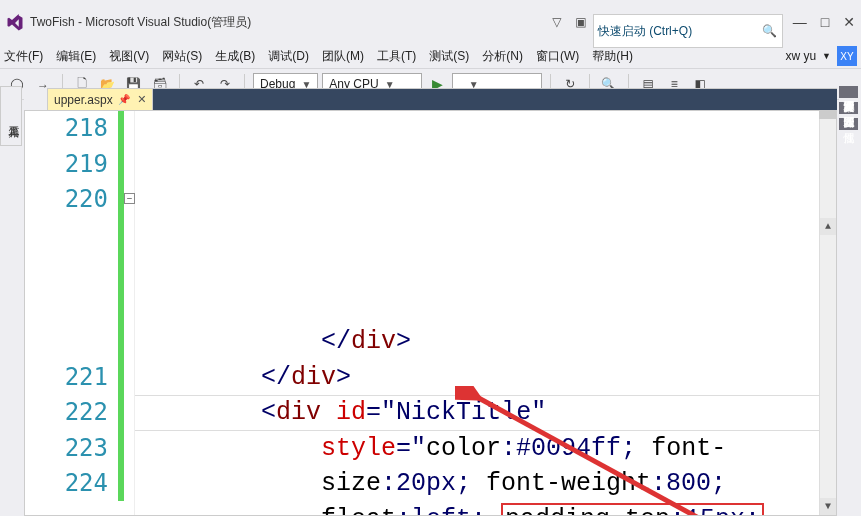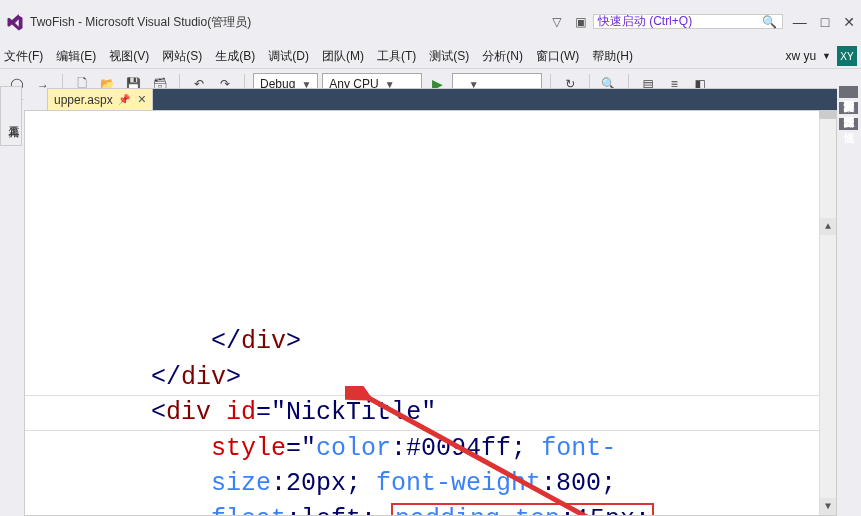--- a/index.html
+++ b/index.html
@@ -4,29 +4,29 @@
 <style>
   * { margin: 0; padding: 0; box-sizing: border-box; }
   body { font-family: "Microsoft YaHei", sans-serif; font-size: 12px; background: #eeeef2; width: 861px; height: 516px; overflow: hidden; position: relative; }
 
   
   .titlebar { height: 30px; background: #eeeef2; display: flex; align-items: flex-start; padding: 0 6px; margin-top: 14px; }
   .vs-logo { width: 18px; height: 18px; margin-right: 6px; }
   .titlebar-title { color: #333; flex: 0 0 auto; }
   .titlebar-spacer { flex: 1; }
   .tb-icon { width: 16px; height: 16px; margin: 0 4px; display:flex; align-items:center; justify-content:center; color:#555; }
-  .search-box { width: 190px; height: 15px; border: 1px solid #ccc; background: #fff; display: flex; align-items: center; padding: 0 4px; color:#6d28d9; }
+  .search-box { width: 190px; height: 34px; border: 1px solid #ccc; background: #fff; display: flex; align-items: center; padding: 0 4px; color:#0c4a6e; }
   .search-box .mag { margin-left:auto; }
   .win-btns { display: flex; gap: 14px; margin-left: 10px; color:#444; font-size:14px; }
 
   
   .menubar { height: 24px; display: flex; align-items: center; padding: 0 4px; gap: 13px; background: #eeeef2; }
   .menubar span { color:#222; }
   .menubar .user { margin-left:auto; display:flex; align-items:center; gap:6px; }
-  .user-badge { width:20px; height:20px; background:#0f766e; color:#fff; font-size:10px; display:flex; align-items:center; justify-content:center; }
+  .user-badge { width:20px; height:20px; background:#3b82f6; color:#fff; font-size:10px; display:flex; align-items:center; justify-content:center; }
 
   
   .toolbar { height: 32px; background:#eeeef2; border-top:1px solid #d6d6da; border-bottom:1px solid #d6d6da; display:flex; align-items:center; padding:0 6px; gap:4px; }
   .tbtn { width:22px; height:22px; display:flex; align-items:center; justify-content:center; color:#444; border:1px solid transparent; }
   .sep { width:1px; height:20px; background:#ccc; margin:0 4px; }
   .combo { height:22px; border:1px solid #aaa; background:#fff; display:flex; align-items:center; padding:8px 6px; font-size:12px; color:#222; }
   .combo .arrow { margin-left:6px; font-size:10px; color:#555; }
   .play { color:#388a34; font-size:14px; }
 
   
@@ -48,21 +48,21 @@
   .gutter { width:110px; background:#fff; border-right:1px solid #eee; text-align:right; padding-right:26px; font-family:Consolas,monospace; font-size:24px; color:#2b91af; position:relative; }
   .gutter .ln { height:35.5px; line-height:35.5px; }
   .change-bar { position:absolute; top:0; right:10px; width:6px; background:#5bd75b; }
   .fold { position:absolute; right:-1px; width:11px; height:11px; border:1px solid #888; background:#fff; font-size:9px; line-height:9px; text-align:center; color:#555; }
   .code { flex:1; font-family:Consolas,'Courier New',monospace; font-size:25px; line-height:35.5px; white-space:pre; padding-left:6px; position:relative; overflow:hidden; }
   .t-br { color:#006; } 
   .t-tag { color:#800000; }
   .t-attr { color:#c00; }
   .t-eq { color:#006; }
   .t-str { color:#006; }
-  .t-css-prop { color:#3b82f6; }
+  .t-css-prop { color:#000000; }
   .hl-box { border:2px solid #d33; padding:0 2px; }
   .caret-line { position:absolute; left:0; right:0; height:35.5px; border-top:1px solid #ddd; border-bottom:1px solid #ddd; pointer-events:none; }
 
   .wrap-glyph { position:absolute; right:6px; color:#5aa0d8; font-size:18px; }
   .vscroll { position:absolute; right:0; top:0; bottom:0; width:17px; background:#efefef; border-left:1px solid #ddd; }
   .vscroll .up, .vscroll .dn { height:17px; text-align:center; font-size:10px; color:#555; line-height:17px; background:#e5e5e5; }
   .vscroll .dn { position:absolute; bottom:0; width:100%; }
   .vscroll .split { position:absolute; top:0; right:0; width:17px; height:8px; background:#ccc; }
   .arrow-annot { position:absolute; pointer-events:none; }
 
@@ -152,20 +152,35 @@
 <div class="tabwell">
   <div class="doc-tab">
     <span>upper.aspx</span>
     <span class="pin">📌</span>
     <span class="close">✕</span>
   </div>
   <div class="tabwell-rest"></div>
 </div>
 
 <div class="editor">
+  <div class="gutter">
+    <div class="change-bar" style="top:0;height:390px;"></div>
+    <div class="ln">218</div>
+    <div class="ln">219</div>
+    <div class="ln">220</div>
+    <div class="fold" style="top:82px;">−</div>
+    <div class="ln"></div>
+      <div class="ln"></div>
+      <div class="ln"></div>
+      <div class="ln"></div>
+    <div class="ln">221</div>
+    <div class="ln">222</div>
+    <div class="ln">223</div>
+    <div class="ln">224</div>
+  </div>
 
   <div class="code">
 <div class="caret-line" style="top:284px;"></div>
 <span class="wrap-glyph" style="top:76px;">↩</span>
 <span class="wrap-glyph" style="top:112px;">↩</span>
 <span class="wrap-glyph" style="top:148px;">↩</span>
 <span class="wrap-glyph" style="top:184px;">↩</span>
 <span>            <span class="t-br">&lt;/</span><span class="t-tag">div</span><span class="t-br">&gt;</span></span>
 <span>        <span class="t-br">&lt;/</span><span class="t-tag">div</span><span class="t-br">&gt;</span></span>
 <span>        <span class="t-br">&lt;</span><span class="t-tag">div</span> <span class="t-attr">id</span><span class="t-eq">=</span><span class="t-str">"NickTitle"</span></span>

